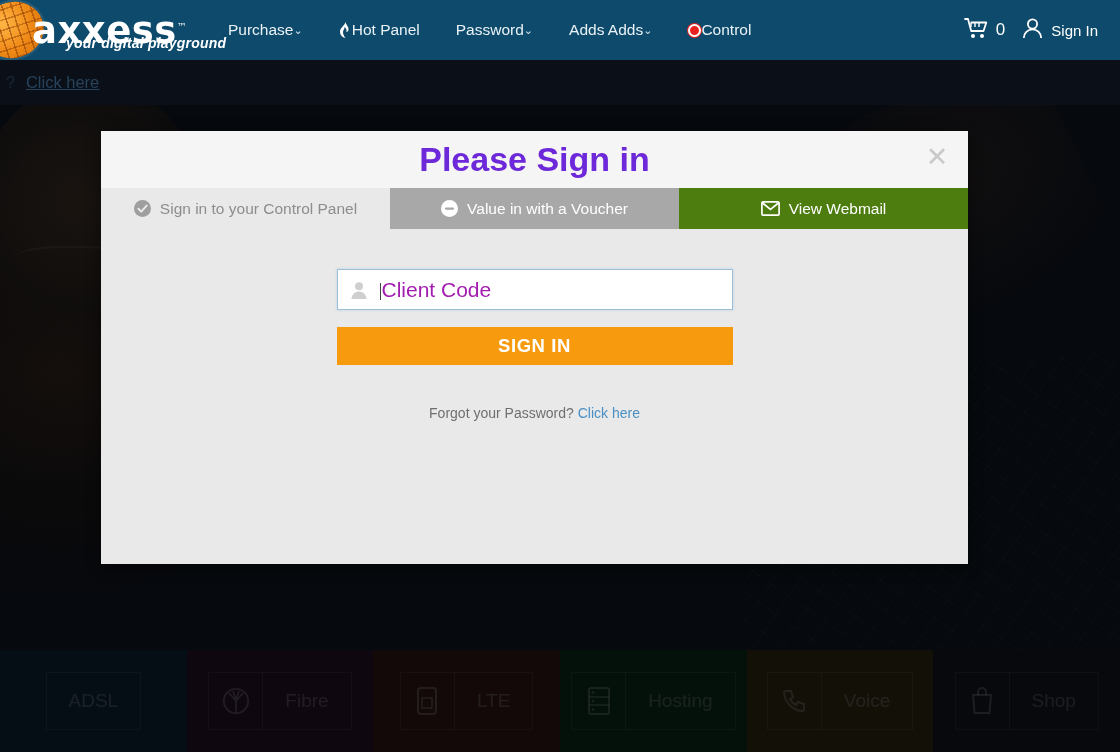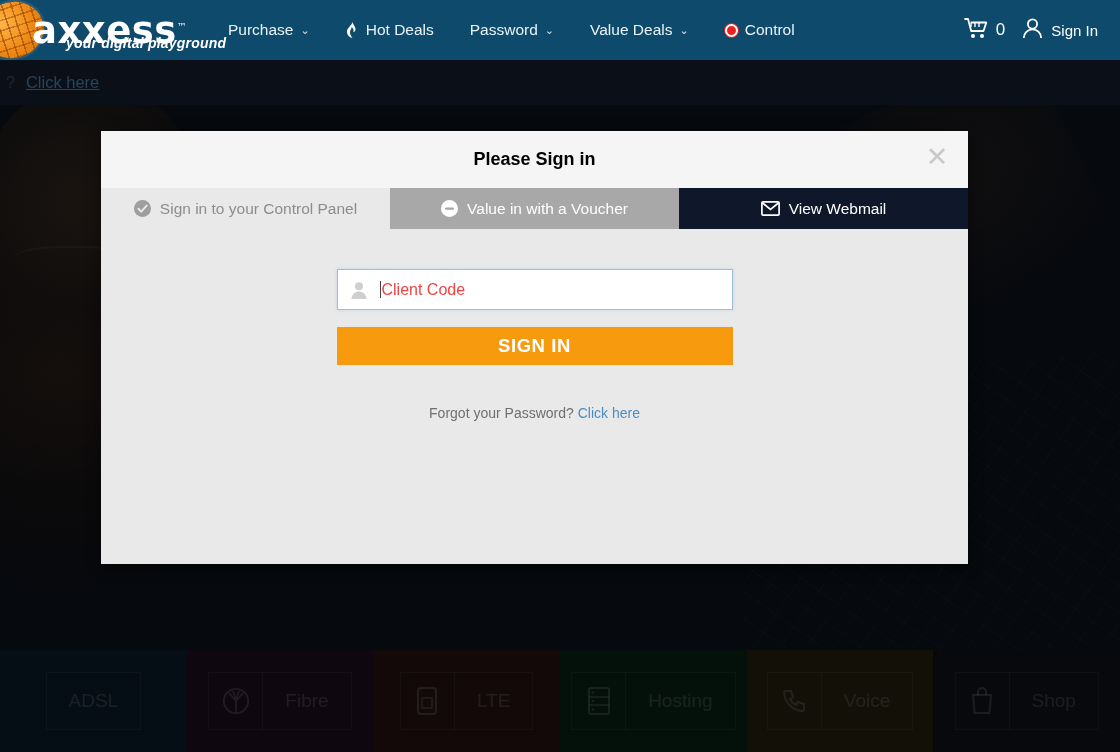--- a/index.html
+++ b/index.html
@@ -73,21 +73,21 @@
   }
   .logo-tm { font-size: 10px; vertical-align: super; font-weight: normal; }
   .logo-tag {
     position: absolute; left: 66px; top: 35px;
     color: #ffffff; font-size: 14px; font-style: italic; font-weight: bold;
     letter-spacing: .2px; white-space: nowrap;
   }
 
   .nav-links { display: flex; align-items: center; gap: 0px; margin-left: 20px; }
   .nav-item {
-    display: flex; align-items: center; gap: 7px;
+    display: flex; align-items: center; gap: 0;
     color: #eaf2f7; font-size: 15.5px; padding: 0 18px; height: 44px;
     cursor: pointer; white-space: nowrap;
   }
   .caret { font-size: 11px; opacity: .9; }
   .flame { display: inline-block; width: 13px; height: 16px; }
   .status-dot {
     width: 13px; height: 13px; border-radius: 50%;
     background: #e8231f; border: 2px solid #ffffff;
     box-shadow: 0 0 0 1px #e8231f;
   }
@@ -139,49 +139,49 @@
   .modal {
     position: absolute; left: 101px; top: 131px; width: 867px; height: 433px;
     background: #e9e9e9;
     box-shadow: 0 3px 14px rgba(0,0,0,.45);
     z-index: 50;
   }
   .modal-head {
     position: relative; height: 57px; background: #f5f5f5;
     display: flex; align-items: center; justify-content: center;
   }
-  .modal-title { color: #000000; font-size: 18px; font-weight: bold; }
+  .modal-title { color: #6d28d9; font-size: 34px; font-weight: bold; }
   .modal-close {
     position: absolute; right: 16px; top: 12px;
     width: 30px; height: 30px; color: #c9c9c9; font-size: 27px; line-height: 28px;
     text-align: center; cursor: pointer; font-weight: 300;
   }
   .tabs { display: flex; height: 41px; }
   .tab {
     flex: 1; display: flex; align-items: center; justify-content: center; gap: 9px;
     font-size: 15.5px; cursor: pointer; user-select: none;
   }
   .tab-active { background: #e9e9e9; color: #8d8d8d; }
   .tab-mid { background: #a8a8a8; color: #ffffff; }
-  .tab-right { background: #0f172a; color: #ffffff; }
+  .tab-right { background: #4d7c0f; color: #ffffff; }
   .tab-ico { display: inline-flex; align-items: center; }
 
   .modal-body { padding: 40px 0 0 0; }
   .form { width: 396px; margin: 0 auto; }
   .field {
     position: relative; display: flex; align-items: center;
     height: 41px; background: #ffffff; margin-bottom: 17px;
     border: 1px solid #d8d8d8;
   }
   .field-focus { border: 1px solid #9cc0da; box-shadow: 0 0 3px rgba(120,170,210,.35); }
   .field-ico {
     width: 42px; display: flex; align-items: center; justify-content: center;
     color: #cfcfcf;
   }
-  .field-text { color: #ef4444; font-size: 16px; position: relative; }
+  .field-text { color: #a21caf; font-size: 21px; position: relative; }
   .caret-bar {
     display: inline-block; width: 1px; height: 17px; background: #444;
     vertical-align: -3px; margin-right: 1px;
   }
   .btn-signin {
     width: 396px; height: 38px; margin: 3px auto 0;
     background: #f89a0e; border: none; color: #ffffff;
     font-size: 18.5px; font-weight: bold; letter-spacing: .6px;
     cursor: pointer; display: block;
   }
@@ -289,28 +289,28 @@
       <div class="nav-item">
         <span>Purchase</span>
         <span class="caret">⌄</span>
       </div>
       <div class="nav-item">
         <span class="flame">
           <svg width="13" height="16" viewBox="0 0 13 16">
               <path d="M6.5 0 C7 3 9.5 4 9.5 7.5 C9.5 9 8.6 10 7.3 10 C8.2 7.6 6.8 6 5.6 5 C5.9 7 4 7.6 4 10.3 C4 12.5 5.2 14.3 6.5 16 C2.9 15.3 1 12.9 1 9.7 C1 5.6 5.3 4.2 6.5 0 Z" fill="#ffffff"></path>
             </svg>
         </span>
-        <span>Hot Deals</span>
+        <span>Hot Panel</span>
       </div>
       <div class="nav-item">
         <span>Password</span>
         <span class="caret">⌄</span>
       </div>
       <div class="nav-item">
-        <span>Value Deals</span>
+        <span>Adds Adds</span>
         <span class="caret">⌄</span>
       </div>
       <div class="nav-item">
         <span class="status-dot"></span>
         <span>Control</span>
       </div>
     </div>
 
     <div class="nav-right">
       <div class="cart">

